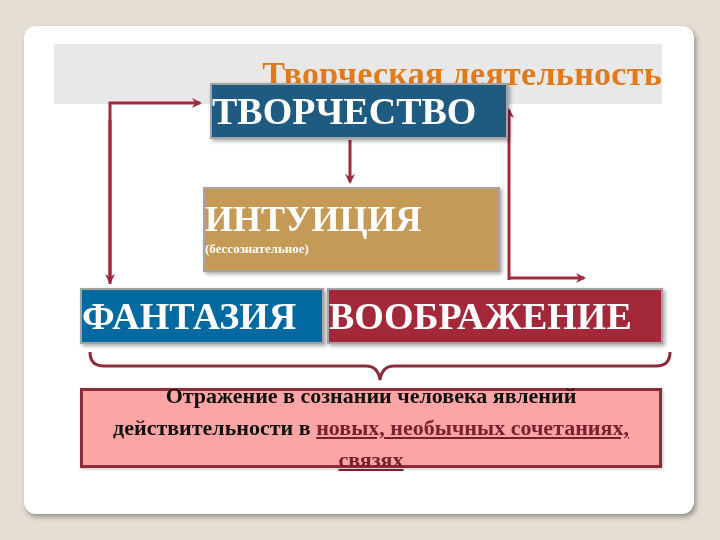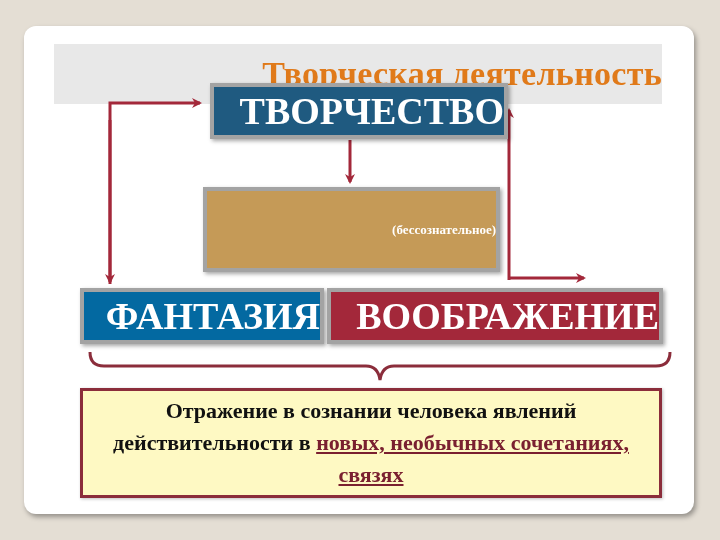--- a/index.html
+++ b/index.html
@@ -1,26 +1,26 @@
 <!DOCTYPE html>
 <html><head>
 <meta charset="utf-8">
 <style>
   html,body{margin:0;padding:0;}
   body{width:720px;height:540px;background:#e4ded4;position:relative;overflow:hidden;font-family:"Liberation Serif",serif;}
   .card{position:absolute;left:24px;top:26px;width:670px;height:488px;background:#fff;border-radius:12px;box-shadow:2px 3px 5px rgba(0,0,0,0.35);}
   .title-band{position:absolute;left:54px;top:10px;width:608px;height:60px;background:#e8e8e8;display:flex;align-items:center;justify-content:flex-end;margin-top:34px;}
   .title{color:#e07a1a;font-weight:bold;font-size:34px;letter-spacing:0.3px;}
-  .box{position:absolute;color:#fff;font-weight:bold;display:flex;flex-direction:column;align-items:flex-end;justify-content:center;box-shadow:2px 2px 4px rgba(0,0,0,0.35);border:4px solid #a3a3a3;box-sizing:border-box;}
+  .box{position:absolute;color:#fff;font-weight:bold;display:flex;flex-direction:column;align-items:flex-start;justify-content:center;box-shadow:2px 2px 4px rgba(0,0,0,0.35);border:2px solid #a3a3a3;box-sizing:border-box;}
   .b-tvor{left:210px;top:83px;width:298px;height:56px;background:#1f5a80;font-size:38px;}
   .b-intu{left:203px;top:187px;width:297px;height:85px;background:#c59a57;font-size:36px;line-height:38px;}
   .b-intu .sub{font-size:13px;line-height:22px;}
   .b-fant{left:80px;top:288px;width:244px;height:56px;background:#0369a1;font-size:38px;}
   .b-voob{left:327px;top:288px;width:336px;height:56px;background:#a3283a;font-size:38px;}
-  .def{position:absolute;left:80px;top:388px;width:582px;height:110px;border:3px solid #8b2d3b;box-sizing:border-box;background:#fef9c3;box-shadow:1px 1px 3px rgba(0,0,0,0.25);display:flex;align-items:center;justify-content:center;text-align:center;}
+  .def{position:absolute;left:80px;top:388px;width:582px;height:80px;border:3px solid #8b2d3b;box-sizing:border-box;background:#fca5a5;box-shadow:1px 1px 3px rgba(0,0,0,0.25);display:flex;align-items:center;justify-content:center;text-align:center;}
   .def-text{font-weight:bold;font-size:22px;line-height:32px;color:#111;}
   .def-text .hl{color:#7a2030;text-decoration:underline;}
   svg.arrows{position:absolute;left:0;top:0;width:720px;height:540px;pointer-events:none;}
 </style>
 </head>
 <body>
 
 <div class="card"></div>
 
 <div class="title-band">
@@ -43,20 +43,21 @@
   <path d="M509,278 L584,278" fill="none" stroke="#a3283a" stroke-width="3" marker-end="url(#ah)"></path>
 
   <path d="M90,352 Q90,366 104,366 L366,366 Q378,366 380,380 Q382,366 394,366 L656,366 Q670,366 670,352" fill="none" stroke="#8b2d3b" stroke-width="3"></path>
 </svg>
 
 <div class="box b-tvor">
   <span>ТВОРЧЕСТВО</span>
 </div>
 
 <div class="box b-intu">
+  <span>ИНТУИЦИЯ</span>
   <span class="sub">(бессознательное)</span>
 </div>
 
 <div class="box b-fant">
   <span>ФАНТАЗИЯ</span>
 </div>
 
 <div class="box b-voob">
   <span>ВООБРАЖЕНИЕ</span>
 </div>

